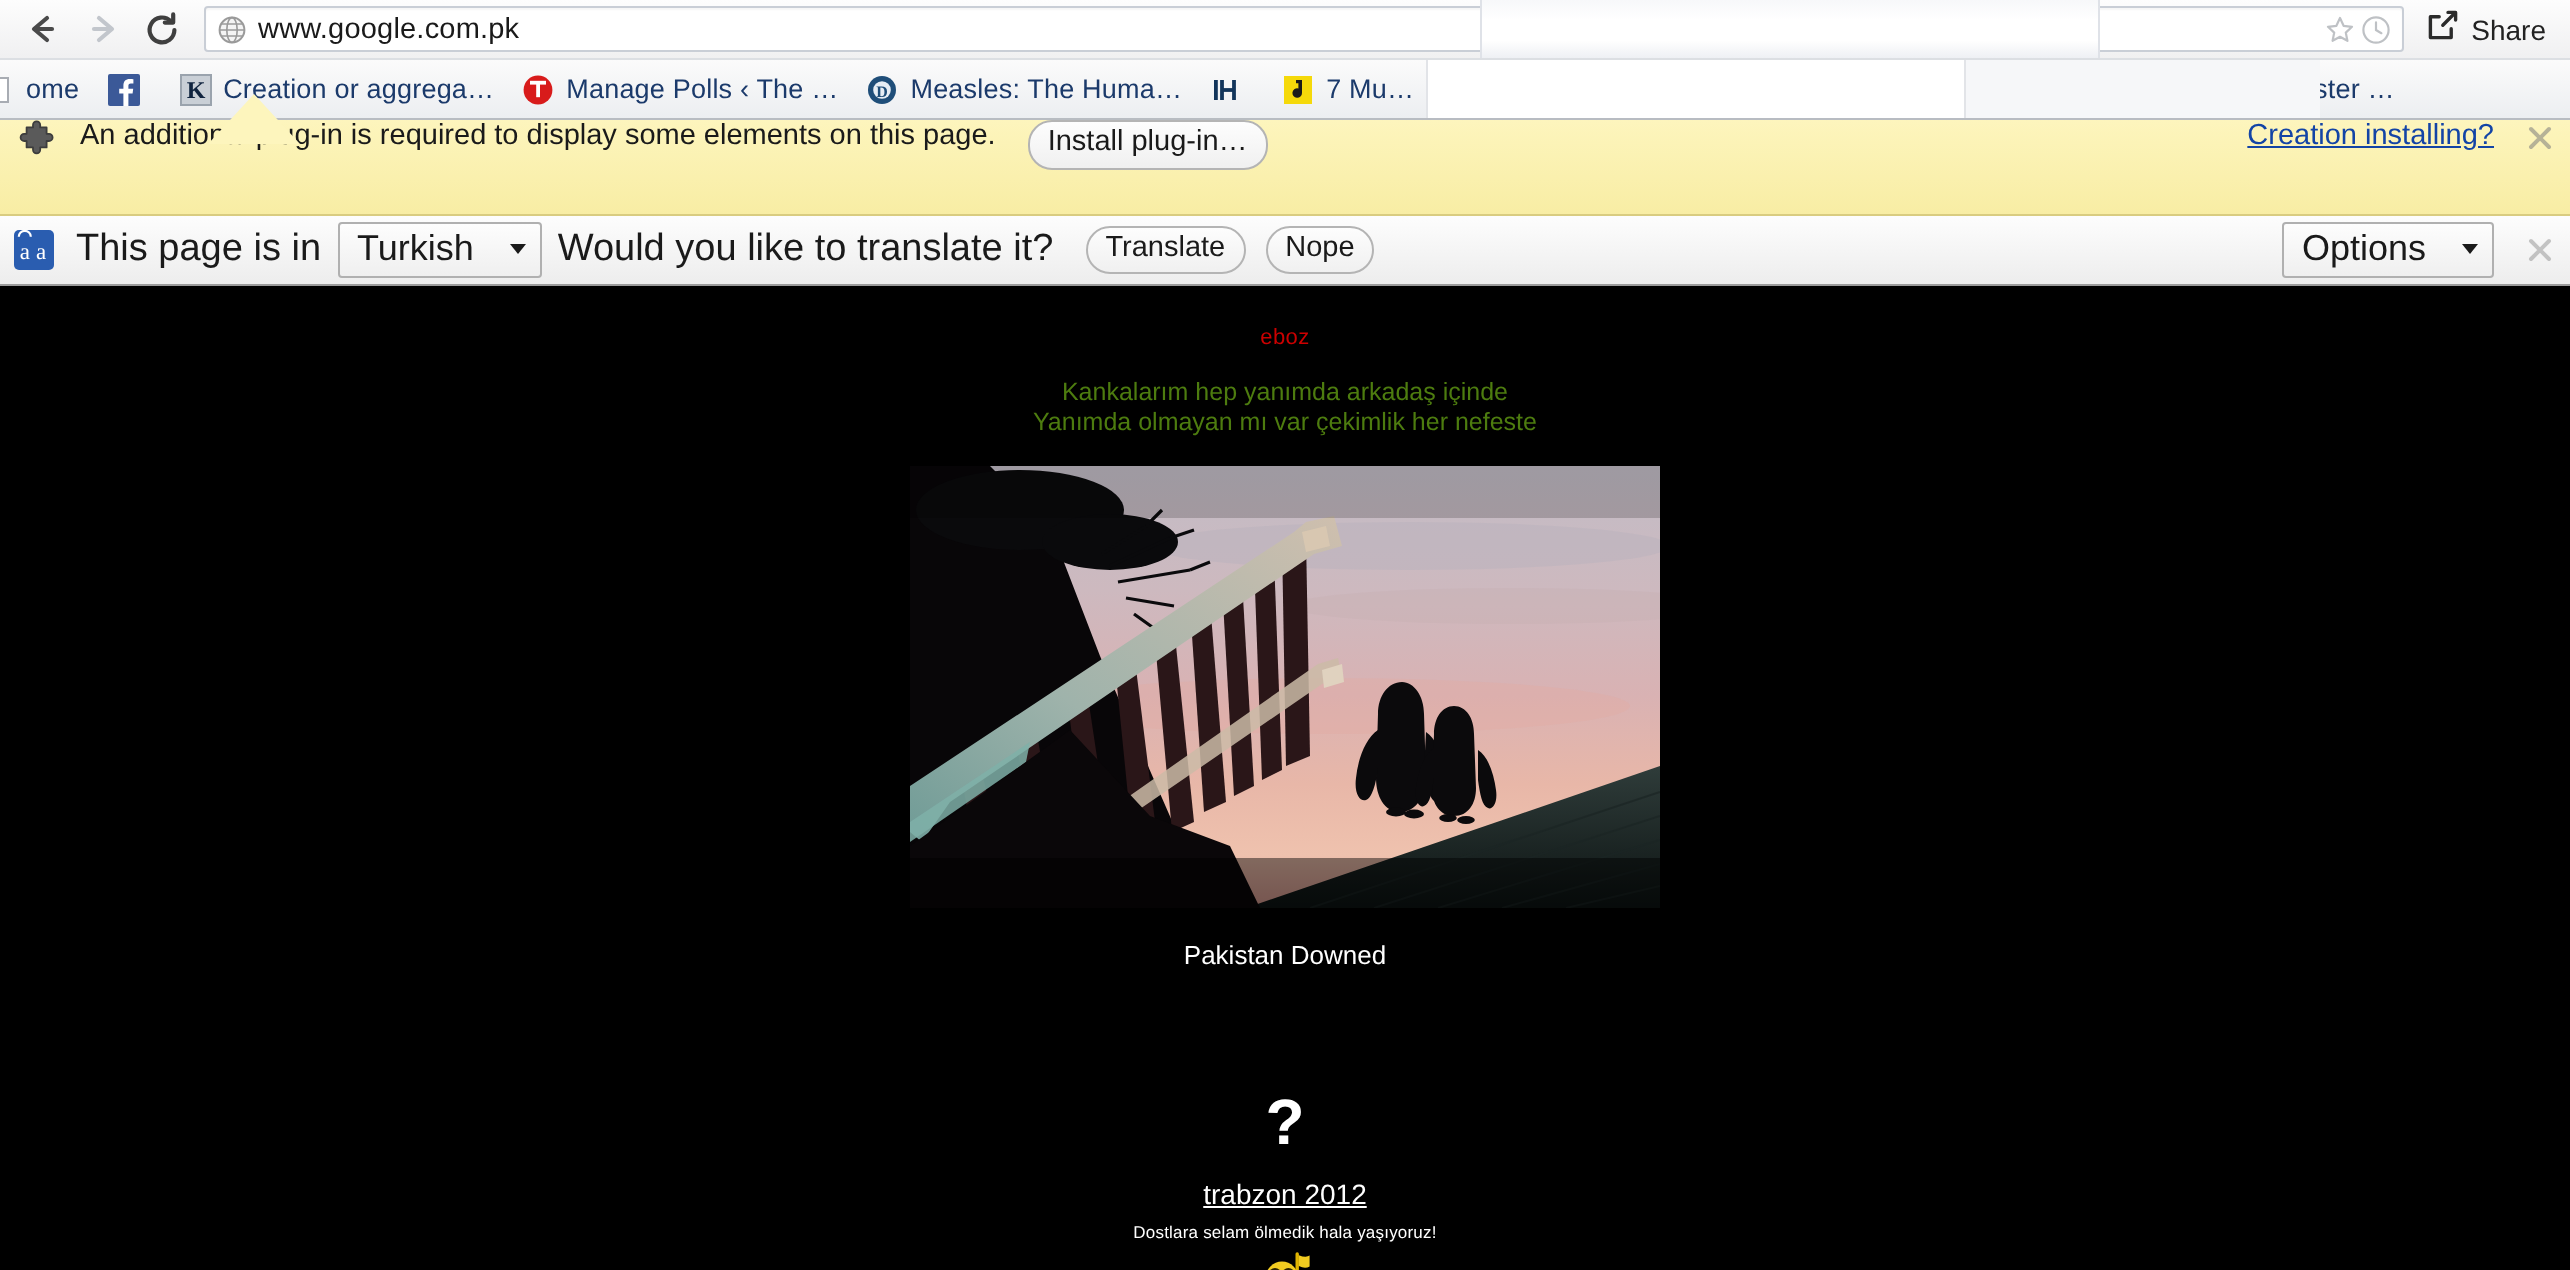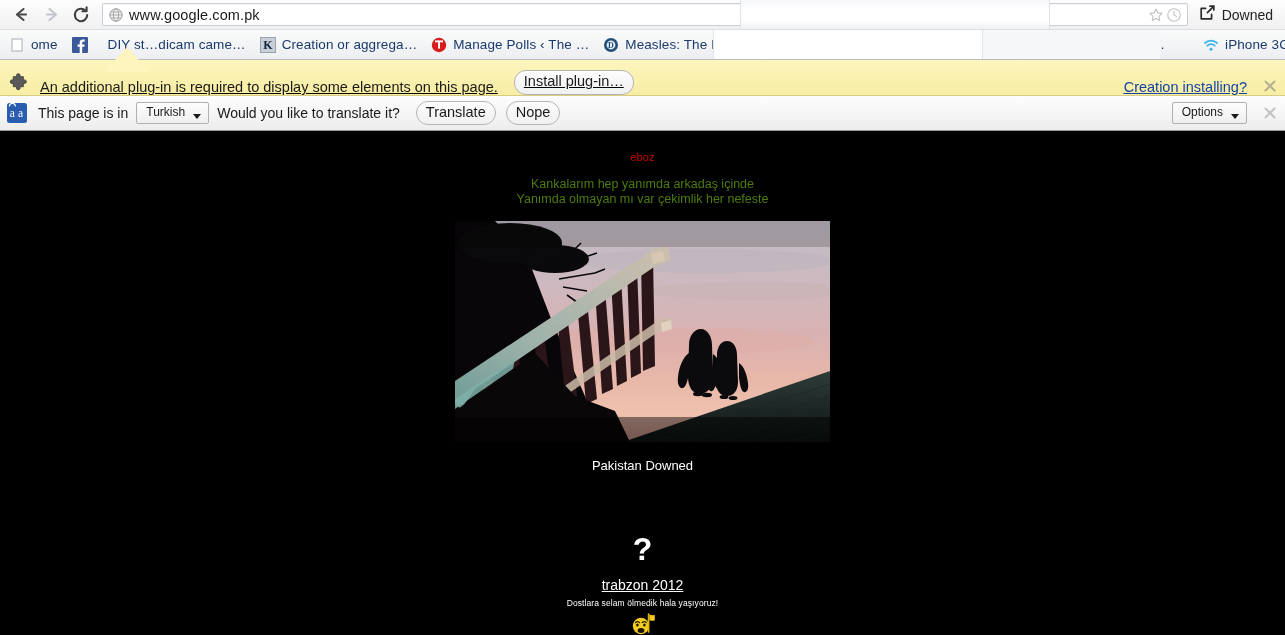--- a/index.html
+++ b/index.html
@@ -81,21 +81,21 @@
   }
 
   
   #bookmarks-bar {
     height: 31px;
     display: flex;
     align-items: center;
     background: linear-gradient(#fbfbfb, #eceef1);
     border-top: 1px solid #dcdfe3;
     border-bottom: 1px solid #b8bcc2;
-    padding: 0 20px;
+    padding: 0 2px;
     position: relative;
     overflow: hidden;
   }
   .bookmark {
     display: flex;
     align-items: center;
     gap: 6px;
     height: 24px;
     padding: 0 7px;
     border-radius: 2px;
@@ -125,28 +125,27 @@
   #bm-popup-band2 {
     position: absolute;
     left: 983px; top: 0;
     width: 177px; height: 31px;
     background: #f6f7f9;
     pointer-events: none;
   }
 
   
   #plugin-bar {
-    height: 36px;
+    height: 48px;
     background: linear-gradient(#fdf5bd, #f8eda4);
     border-bottom: 1px solid #d9cc80;
     display: flex;
-    align-items: flex-end;
+    align-items: flex-start;
     padding: 0 6px 0 8px;
     position: relative;
-    text-decoration: underline;
   }
   #plugin-bar-arrow {
     position: absolute;
     left: 104px; top: -13px;
     width: 0; height: 0;
     border-left: 23px solid transparent;
     border-right: 23px solid transparent;
     border-bottom: 25px solid #fdf5bd;
   }
   #plugin-icon { width: 22px; height: 22px; flex: 0 0 22px; margin-right: 10px; }
@@ -190,36 +189,36 @@
     border-bottom: 1px solid #9b9b9b;
     display: flex;
     align-items: center;
     padding: 0 6px 0 6px;
   }
   #translate-icon {
     width: 22px; height: 22px; flex: 0 0 22px;
     margin-right: 10px;
   }
   .ib-text {
-    font-size: 14px;
+    font-size: 19px;
     color: #1a1a1a;
     white-space: nowrap;
   }
   .dropdown-btn {
     font-family: "Liberation Sans", sans-serif;
-    font-size: 12px;
+    font-size: 18px;
     color: #1a1a1a;
     background: linear-gradient(#fdfdfd, #efefef);
     border: 1px solid #b0b0b0;
     border-radius: 2px;
     padding: 3px 7px 4px 9px;
     cursor: pointer;
     display: inline-flex;
-    align-items: flex-end;
-    gap: 8px;
+    align-items: center;
+    gap: 18px;
     white-space: nowrap;
     line-height: 1.1;
   }
   .caret {
     width: 0; height: 0;
     border-left: 4px solid transparent;
     border-right: 4px solid transparent;
     border-top: 5px solid #1a1a1a;
     display: inline-block;
   }
@@ -350,21 +349,21 @@
     </div>
 
     <div id="share-button">
       <span>
         <svg width="18" height="18" viewBox="0 0 18 18">
           <path d="M12 2.2 H15.8 V6" fill="none" stroke="#2b2b2b" stroke-width="1.7" stroke-linecap="round" stroke-linejoin="round"></path>
           <path d="M15.6 2.4 L9.4 8.6" stroke="#2b2b2b" stroke-width="1.7" stroke-linecap="round"></path>
           <path d="M13.6 10.4 V14.8 H3.2 V4.4 H7.6" fill="none" stroke="#2b2b2b" stroke-width="1.7" stroke-linecap="round" stroke-linejoin="round"></path>
         </svg>
       </span>
-      <span>Downed</span>
+      <span>Share</span>
     </div>
 
     <div id="chrome-overlay-seam"></div>
   </div>
 
   <div id="bookmarks-bar">
 
     <div class="bookmark" style="margin-left:-18px">
       <span class="bm-ico">
         <svg width="16" height="16" viewBox="0 0 16 16">
@@ -377,23 +376,20 @@
     <div class="bookmark">
       <span class="bm-ico">
         <svg width="16" height="16" viewBox="0 0 16 16">
           <rect width="16" height="16" rx="1" fill="#3b5998"></rect>
           <path d="M10.2 16 V9.8 h2.1 l .3-2.4 h-2.4 V5.9 c0-.7.2-1.2 1.2-1.2 h1.3 V2.6 c-.2 0-1-.1-1.9-.1-1.9 0-3.1 1.1-3.1 3.2 v1.7 H5.6 v2.4 h2.1 V16 Z" fill="#fff"></path>
         </svg>
       </span>
       <span class="bm-label"></span>
     </div>
 
-    <div class="bookmark">
-      <span class="bm-label">DIY st…dicam came…</span>
-    </div>
 
     <div class="bookmark">
       <span class="bm-ico">
         <svg width="16" height="16" viewBox="0 0 16 16">
           <rect width="16" height="16" fill="#9aa3ad"></rect>
           <rect x="1" y="1" width="14" height="14" fill="#c9cfd6"></rect>
           <text x="8" y="12" font-family="Liberation Serif, serif" font-size="12" font-weight="bold" fill="#10243f" text-anchor="middle">K</text>
         </svg>
       </span>
       <span class="bm-label">Creation or aggrega…</span>

